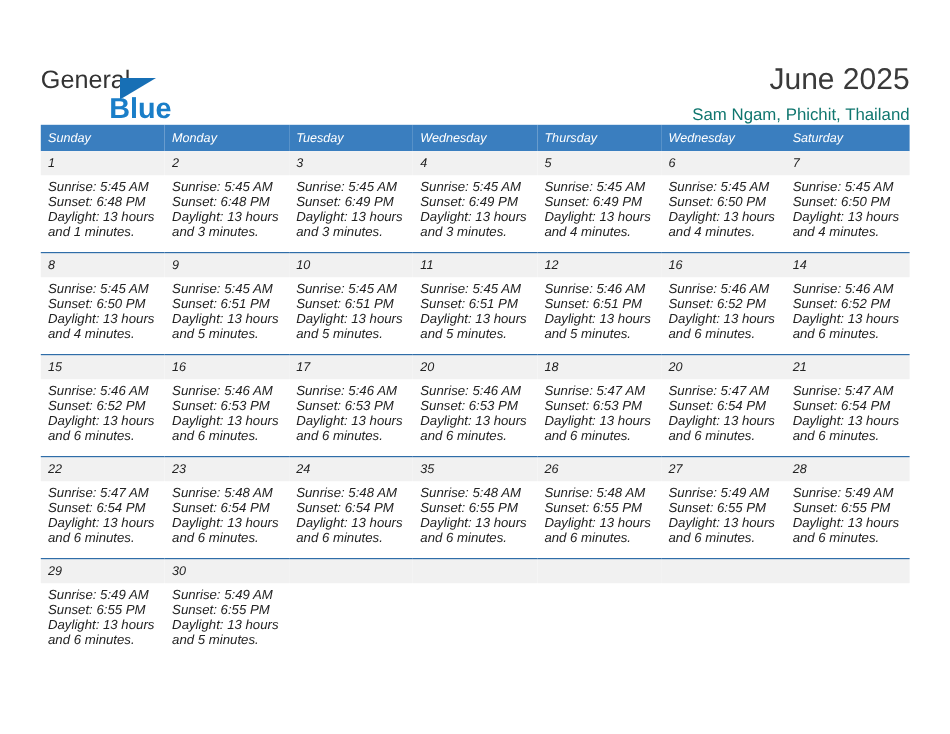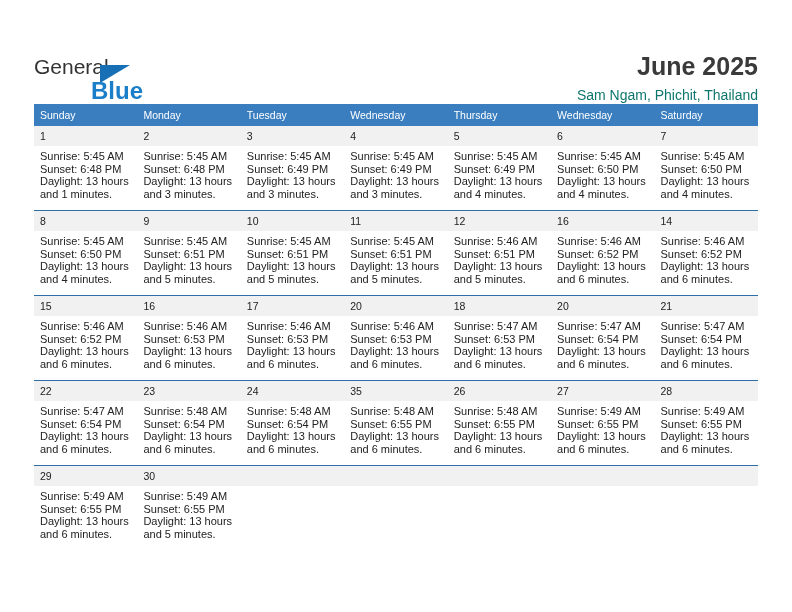--- a/index.html
+++ b/index.html
@@ -67,40 +67,41 @@
 
   .title-block {
     position: absolute;
     right: 0;
     top: 0;
     text-align: right;
   }
   .cal-title {
     font-size: 25px;
     color: #3a3a3a;
-    font-weight: bold;
+    font-weight: normal;
     line-height: 30px;
     white-space: nowrap;
   }
   .cal-subtitle {
     margin-top: 6px;
     font-size: 14px;
     color: #0f766e;
     line-height: 17px;
     white-space: nowrap;
   }
 
   
   .calendar {
     position: absolute;
     left: 34px;
     top: 104px;
     width: 724px;
     border-collapse: collapse;
     table-layout: fixed;
+    font-style: italic;
   }
   .calendar th {
     background: #3a7ebf;
     color: #ffffff;
     font-weight: normal;
     font-size: 10.5px;
     text-align: left;
     padding: 5px 0 5px 6px;
     height: 11px;
     border: none;

